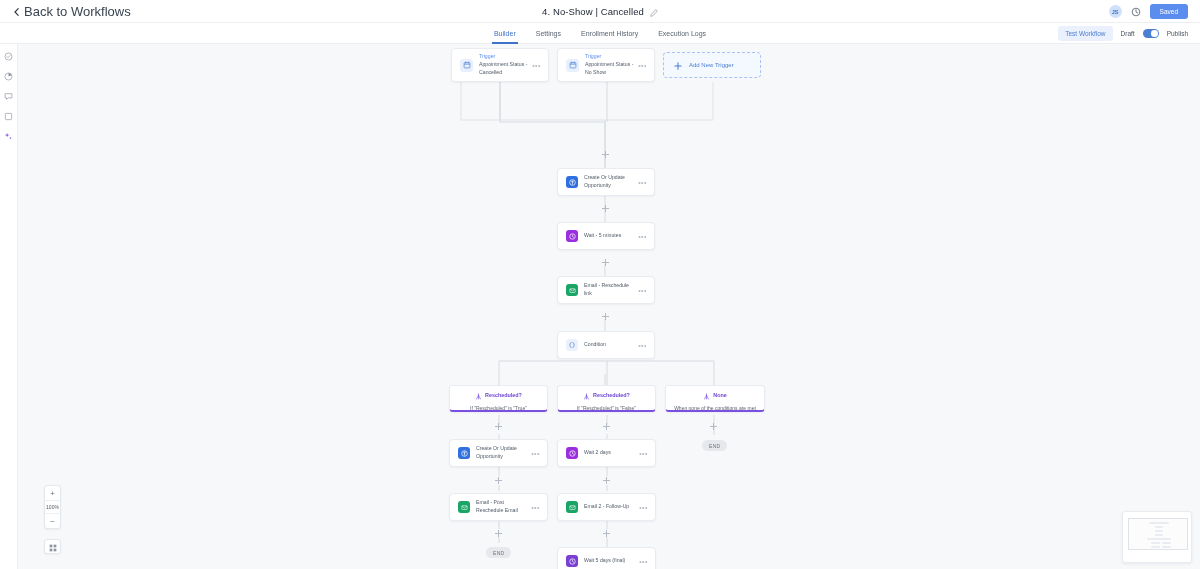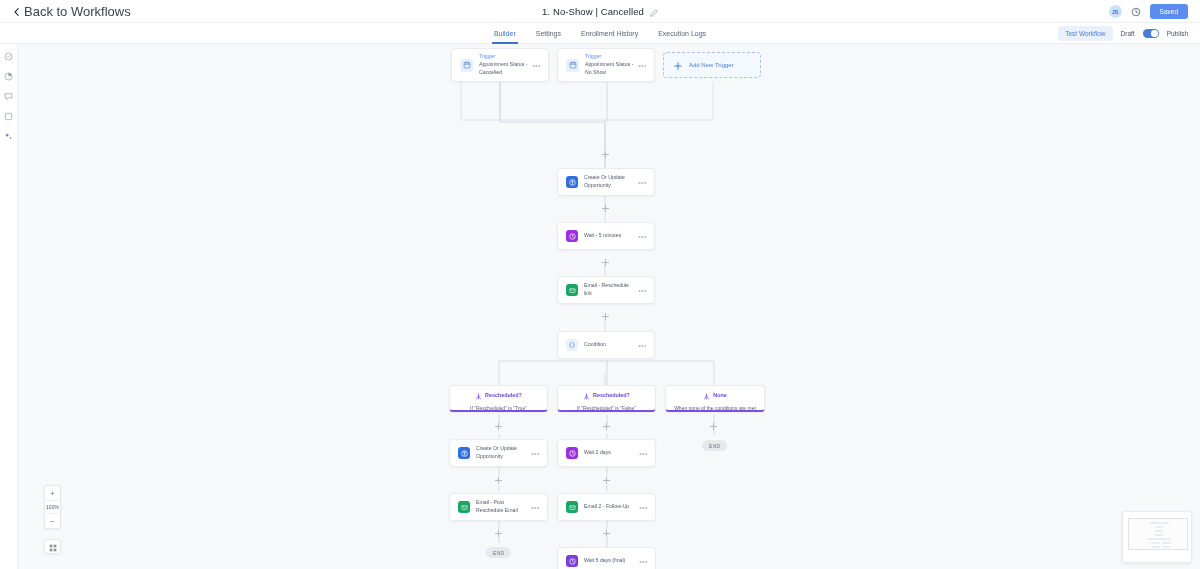--- a/index.html
+++ b/index.html
@@ -206,21 +206,21 @@
     <div class="back-btn">
       <span class="back-chevron">
         <svg width="5" height="8" viewBox="0 0 5 8">
             <path d="M4.2 0.7 L1 4 L4.2 7.3" fill="none" stroke="#2b3542" stroke-width="1.1" stroke-linecap="round" stroke-linejoin="round"></path>
           </svg>
       </span>
       <span>Back to Workflows</span>
     </div>
 
     <div class="title-wrap">
-      <span class="wf-title">1. No-Show | Cancelled</span>
+      <span class="wf-title">4. No-Show | Cancelled</span>
       <span class="pencil-icon">
         <svg width="8" height="8" viewBox="0 0 10 10">
             <path d="M7.2 0.9 L9.1 2.8 L3.2 8.7 L1 9.2 L1.5 7 Z" fill="none" stroke="#6a737f" stroke-width="0.9" stroke-linejoin="round"></path>
           </svg>
       </span>
     </div>
 
     <div class="topbar-right">
       <div class="avatar">JS</div>
       <div class="icon-btn">

